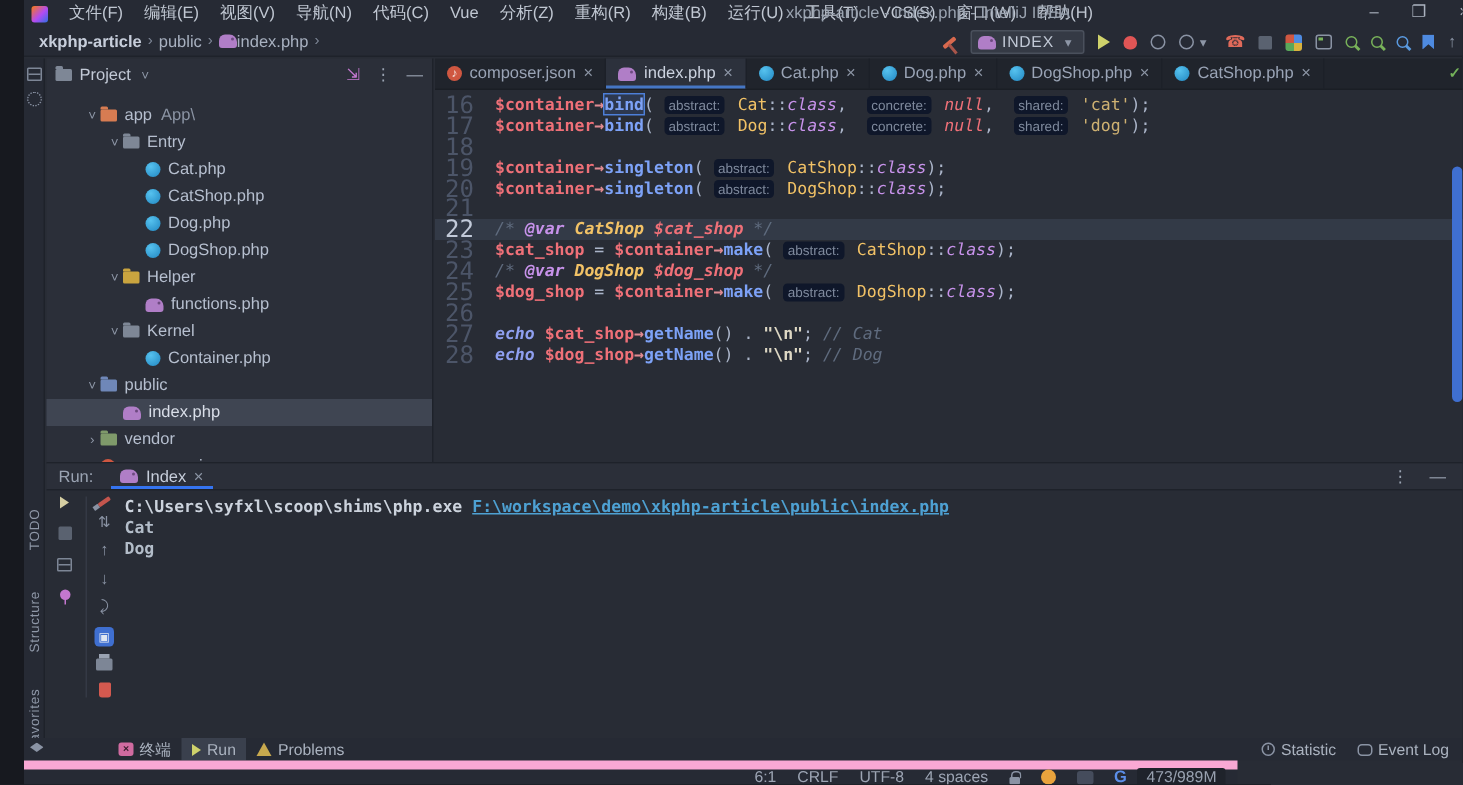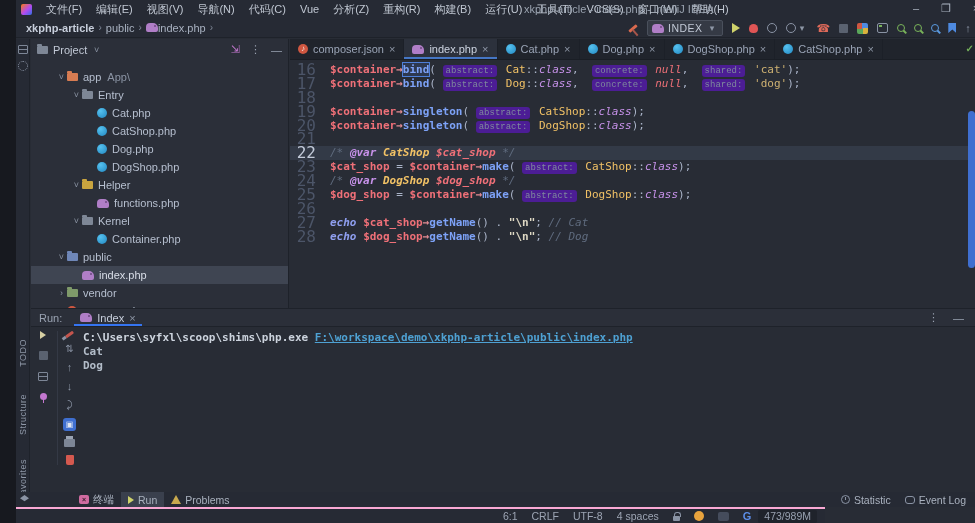--- a/index.html
+++ b/index.html
@@ -125,22 +125,22 @@
   .tk-cls{ color:#f2c266; }
   .tk-kw { color:#c792ea; font-style:italic; }
   .tk-kw2{ color:#8f9ff0; font-style:italic; font-weight:bold; }
   .tk-nul{ color:#ef7078; font-style:italic; }
   .tk-str{ color:#ceb172; }
   .tk-sd { color:#ded8c4; font-weight:bold; }
   .tk-c  { color:#5f6b7e; font-style:italic; }
   .tk-dk { color:#c792ea; font-style:italic; font-weight:bold; }
   .tk-dc { color:#f2c266; font-style:italic; font-weight:bold; }
   .tk-dv { color:#ef7078; font-style:italic; font-weight:bold; }
-  .tk-in { display:inline-block; background:#4c1d95; color:#7f8a9d; border-radius:3px;
-    padding:0 3px; font-size:9px; font-family:Liberation Mono, monospace; line-height:12px;
+  .tk-in { display:inline-block; background:#0f172a; color:#7f8a9d; border-radius:3px;
+    padding:0 3px; font-size:9px; font-family:Liberation Sans, sans-serif; line-height:12px;
     vertical-align:baseline; margin-right:2px; }
   .scroll-thumb { position:absolute; right:3px; top:72px; width:7px; height:157px; border-radius:4px; background:#3f6fd0; }
   .check-ok { position:absolute; right:4px; top:4px; color:#74b15a; font-size:10px; font-weight:bold; }
   
   .runpanel { position:absolute; left:15px; top:308px; width:947px; height:184px; background:#282c35; border-top:1px solid #1e222a; }
   .run-head { height:18px; background:#2b2f39; display:flex; align-items:center; border-bottom:1px solid #1e222a; }
   .run-head .rl { margin-left:8px; color:#9aa3b2; }
   .run-tab { display:flex; align-items:center; margin-left:12px; height:100%; padding:0 6px;
     box-shadow:inset 0 -2px 0 #3574f0; color:#c7cedb; }
   .run-tab .lbl { margin-left:5px; }
@@ -154,21 +154,21 @@
     font-family:"DejaVu Sans Mono",monospace; font-size:11px; line-height:14px; font-weight:bold; white-space:pre; }
   .con-exe { color:#ccd3dd; }
   .con-link { color:#4ea1d3; text-decoration:underline;text-align:right; }
   .con-out { color:#b3bdc9; }
   
   .bstripe { position:absolute; left:0; top:492px; width:975px; height:15px; background:#262a34; display:flex; align-items:center; }
   .bitem { display:flex; align-items:center; gap:4px; padding:0 7px; height:100%; color:#aab2bf; font-size:10.5px; }
   .bitem.active { background:#3a404d; }
   .bstripe .spring { flex:1; }
   .statusbar { position:absolute; left:0; top:507px; width:809px; height:16px; background:#262a34;
-    border-top:2px solid #f9a8d4; display:flex; align-items:center; font-size:10.5px; color:#9da5b4; }
+    border-top:6px solid #f9a8d4; display:flex; align-items:center; font-size:10.5px; color:#9da5b4; }
   .statusbar .spring { flex:1; }
   .sitem { padding:0 7px; display:flex; align-items:center; }
   .mem { background:#1f232b; border-radius:2px; padding:0 6px; margin-right:8px; line-height:13px; color:#98a1b0; }
 </style>
 </head>
 <body>
 
 <div id="window">
 
   <div class="titlebar">

